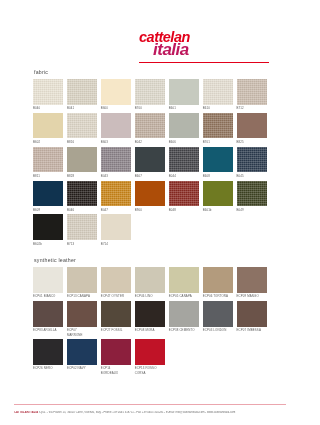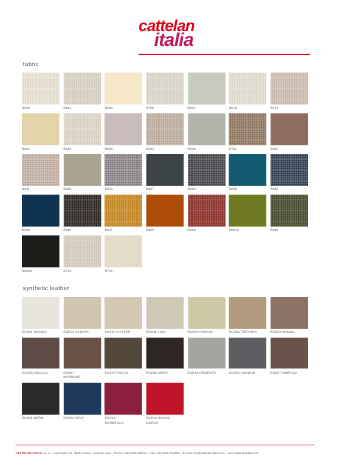--- a/index.html
+++ b/index.html
@@ -5,21 +5,21 @@
   html,body{margin:0;padding:0;}
   body{
     width:300px;height:425px;
     background:#ffffff;
     font-family:"Liberation Sans",sans-serif;
     overflow:hidden;
     position:relative;
   }
   .page{
     position:absolute;inset:0;
-    padding:4px;
+    padding:17px;
   }
 
   
   .header{
     height:52px;
     position:relative;
   }
   .logo{
     position:absolute;
     left:122px; top:14px;

